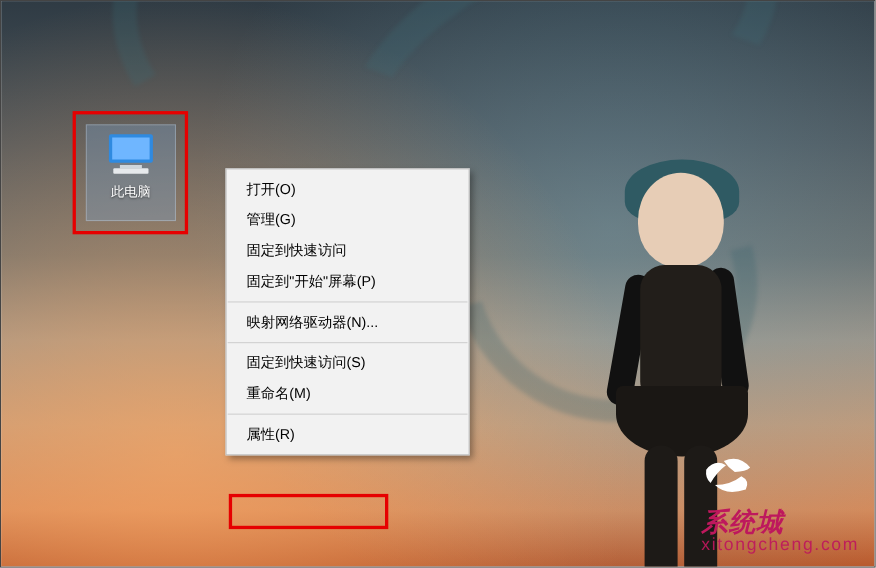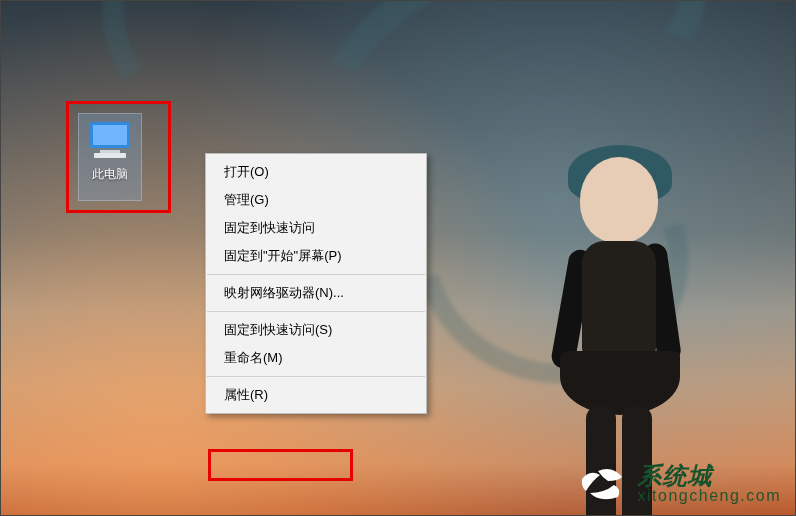--- a/index.html
+++ b/index.html
@@ -26,21 +26,21 @@
   .bangs { position:absolute; top:100px; left:78px; width:104px; height:58px; background:#2f5a63; border-radius:60% 60% 40% 40%; }
   .torso { position:absolute; top:196px; left:92px; width:74px; height:120px; background:#221e1a; border-radius:22px 22px 14px 14px; }
   .skirt { position:absolute; top:306px; left:70px; width:120px; height:64px; background:#1a1714; border-radius:6px 6px 50% 50%/6px 6px 60% 60%; }
   .armL { position:absolute; top:204px; left:70px; width:24px; height:120px; background:#111; border-radius:12px; transform:rotate(10deg); }
   .armR { position:absolute; top:198px; left:160px; width:24px; height:120px; background:#111; border-radius:12px; transform:rotate(-8deg); }
   .legL, .legR { position:absolute; top:360px; width:30px; height:150px; background:#1d1a17; border-radius:14px; }
   .legL { left:96px; } .legR { left:132px; }
 
   
   .desktop-icon {
-    position: absolute; left: 78px; top: 113px; width: 62px; height: 86px;
+    position: absolute; left: 78px; top: 113px; width: 80px; height: 86px;
     display: flex; flex-direction: column; align-items: center; justify-content: flex-start;
     color: #fff; cursor: pointer; user-select: none; padding-top:6px;
   }
   .desktop-icon.selected { background: rgba(120,160,200,0.35); outline:1px solid rgba(180,210,240,0.5); }
   .pc-icon-box { width: 48px; height: 40px; display:flex; align-items:center; justify-content:center; }
   .desktop-icon .label { font-size: 12px; margin-top: 6px; text-shadow: 0 1px 2px rgba(0,0,0,.6); }
 
   .highlight-box { position:absolute; border: 3px solid #e60000; pointer-events:none; }
   .hb-icon { left: 65px; top: 100px; width: 105px; height: 112px; }
   .hb-prop { left: 207px; top: 448px; width: 145px; height: 32px; }
@@ -48,21 +48,21 @@
   
   .context-menu {
     position: absolute; left: 204px; top: 152px; width: 222px;
     background: #f2f2f2; border: 1px solid #bdbdbd; box-shadow: 3px 3px 6px rgba(0,0,0,.35);
     padding: 4px 0; font-size: 13px; color: #000;
   }
   .menu-item { padding: 5px 14px 5px 18px; line-height: 18px; white-space: nowrap; cursor: default; }
   .menu-sep { height: 1px; background: #d0d0d0; margin: 4px 1px; }
 
   
-  .watermark { position:absolute; right: 14px; bottom: 10px; display:flex; align-items:flex-end; gap:10px; color:#14532d; }
+  .watermark { position:absolute; right: 14px; bottom: 10px; display:flex; align-items:flex-start; gap:10px; color:#be185d;flex-direction:column; }
   .watermark .logo { width:50px; height:42px; }
   .watermark .wm-text { display:flex; flex-direction:column; line-height:1.05; }
   .watermark .wm-top { font-size:24px; font-weight:700; font-style:italic; letter-spacing:1px; }
   .watermark .wm-bot { font-size:16px; letter-spacing:1.5px; opacity:.92; }
 </style>
 </head>
 <body>
 
 <div class="wallpaper">
   <div class="streak s1"></div>

